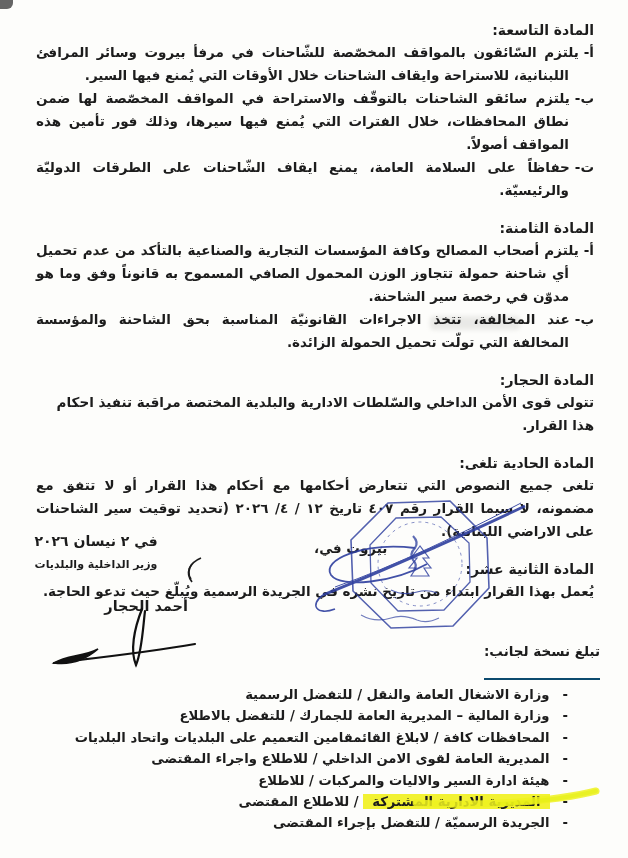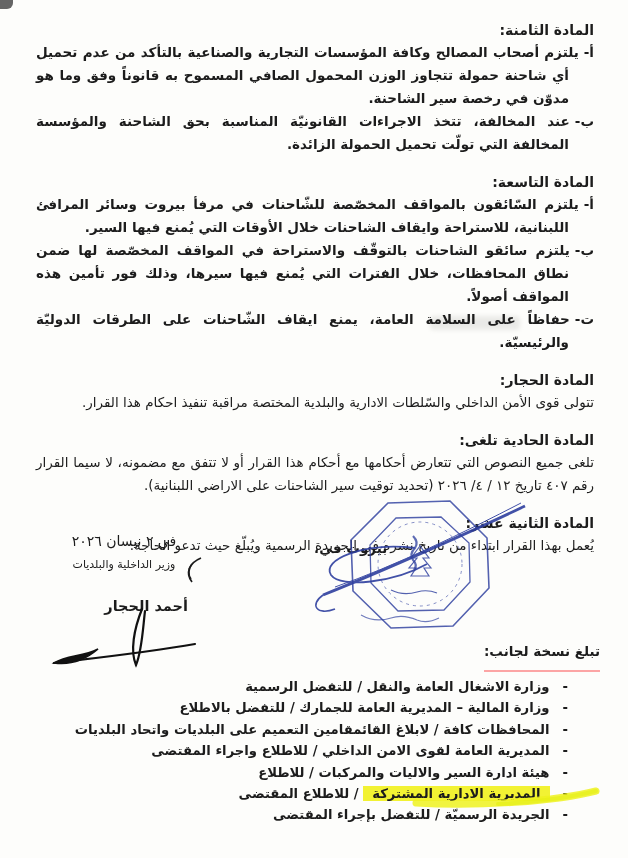--- a/index.html
+++ b/index.html
@@ -15,29 +15,29 @@
   .article{margin-bottom:16px;}
   .article-title{
     font-size:14px;font-weight:700;line-height:20px;margin:0 0 1px 0;
   }
   .mitem{
     font-size:13.5px;font-weight:700;line-height:23px;margin:0;
     text-align:justify;padding-right:25px;text-indent:-25px;
   }
   .mitem .marker{margin-left:5px;}
   .abody{
-    font-size:13.5px;font-weight:400;line-height:23px;margin:0;
+    font-size:13.5px;font-weight:700;line-height:23px;margin:0;
     text-align:justify;
   }
   .abody.single{text-align:right;}
   
   .beirut{position:absolute;left:314px;top:540px;font-size:13.5px;font-weight:700;}
   .date-block{
-    position:absolute;left:36px;top:530px;width:176px;text-align:center;
-    font-weight:400;
+    position:absolute;left:8px;top:530px;width:176px;text-align:center;
+    font-weight:700;
   }
   .date-line{font-size:14px;line-height:23px;letter-spacing:1px;}
   .minister-title-line{font-size:11px;line-height:23px;}
   .minister-name{
     position:absolute;left:76px;top:598px;width:112px;text-align:right;
     font-size:14.5px;font-weight:700;
   }
   .stamp-svg{position:absolute;left:303px;top:492px;}
   .black-sig{position:absolute;left:46px;top:607px;}
   .prefix-scribble{position:absolute;left:179px;top:555px;}
@@ -46,49 +46,49 @@
     border-radius:0 0 6px 0;opacity:.85;
   }
   .smudge2{
     position:absolute;left:430px;top:316px;width:90px;height:14px;background:#b9b9b4;
     opacity:.28;border-radius:4px;filter:blur(2px);
   }
   
   .distribution{position:absolute;right:28px;left:60px;top:641px;}
   .dist-heading{
     display:inline-block;font-size:13.5px;font-weight:700;line-height:18px;
-    border-bottom:2px solid #fca5a5;padding-bottom:10px;margin-bottom:4px;
+    border-bottom:2px solid #0c4a6e;padding-bottom:18px;margin-bottom:4px;
   }
   .dist-item{
     display:flex;align-items:baseline;gap:13px;
     padding-right:32px;font-size:13.2px;font-weight:700;line-height:21.4px;
   }
   .dash{flex:0 0 auto;}
   .hl{background:#f2f233;padding:0 9px;}
   .swoosh-svg{position:absolute;left:408px;top:787px;}
 </style>
 </head>
 <body>
 
 <div class="corner-smudge"></div>
 <div class="smudge2"></div>
 
 <div class="doc">
 
   <div class="article">
-    <h3 class="article-title">المادة الثامنة:</h3>
-    <p class="mitem"><span class="marker">أ-</span><span>يلتزم أصحاب المصالح وكافة المؤسسات التجارية والصناعية بالتأكد من عدم تحميل أي شاحنة حمولة تتجاوز الوزن المحمول الصافي المسموح به قانوناً وفق وما هو مدوّن في رخصة سير الشاحنة.</span></p>
-    <p class="mitem"><span class="marker">ب-</span><span>عند المخالفة، تتخذ الاجراءات القانونيّة المناسبة بحق الشاحنة والمؤسسة المخالفة التي تولّت تحميل الحمولة الزائدة.</span></p>
-  </div>
-
-  <div class="article">
     <h3 class="article-title">المادة التاسعة:</h3>
     <p class="mitem"><span class="marker">أ-</span><span>يلتزم السّائقون بالمواقف المخصّصة للشّاحنات في مرفأ بيروت وسائر المرافئ اللبنانية، للاستراحة وايقاف الشاحنات خلال الأوقات التي يُمنع فيها السير.</span></p>
     <p class="mitem"><span class="marker">ب-</span><span>يلتزم سائقو الشاحنات بالتوقّف والاستراحة في المواقف المخصّصة لها ضمن نطاق المحافظات، خلال الفترات التي يُمنع فيها سيرها، وذلك فور تأمين هذه المواقف أصولاً.</span></p>
     <p class="mitem"><span class="marker">ت-</span><span>حفاظاً على السلامة العامة، يمنع ايقاف الشّاحنات على الطرقات الدوليّة والرئيسيّة.</span></p>
+  </div>
+
+  <div class="article">
+    <h3 class="article-title">المادة الثامنة:</h3>
+    <p class="mitem"><span class="marker">أ-</span><span>يلتزم أصحاب المصالح وكافة المؤسسات التجارية والصناعية بالتأكد من عدم تحميل أي شاحنة حمولة تتجاوز الوزن المحمول الصافي المسموح به قانوناً وفق وما هو مدوّن في رخصة سير الشاحنة.</span></p>
+    <p class="mitem"><span class="marker">ب-</span><span>عند المخالفة، تتخذ الاجراءات القانونيّة المناسبة بحق الشاحنة والمؤسسة المخالفة التي تولّت تحميل الحمولة الزائدة.</span></p>
   </div>
 
   <div class="article">
     <h3 class="article-title">المادة الحجار:</h3>
     <p class="abody single">تتولى قوى الأمن الداخلي والسّلطات الادارية والبلدية المختصة مراقبة تنفيذ احكام هذا القرار.</p>
   </div>
 
   <div class="article">
     <h3 class="article-title">المادة الحادية تلغى:</h3>
     <p class="abody">تلغى جميع النصوص التي تتعارض أحكامها مع أحكام هذا القرار أو لا تتفق مع مضمونه، لا سيما القرار رقم ٤٠٧ تاريخ ١٢ / ٤/ ٢٠٢٦ (تحديد توقيت سير الشاحنات على الاراضي اللبنانية).</p>

